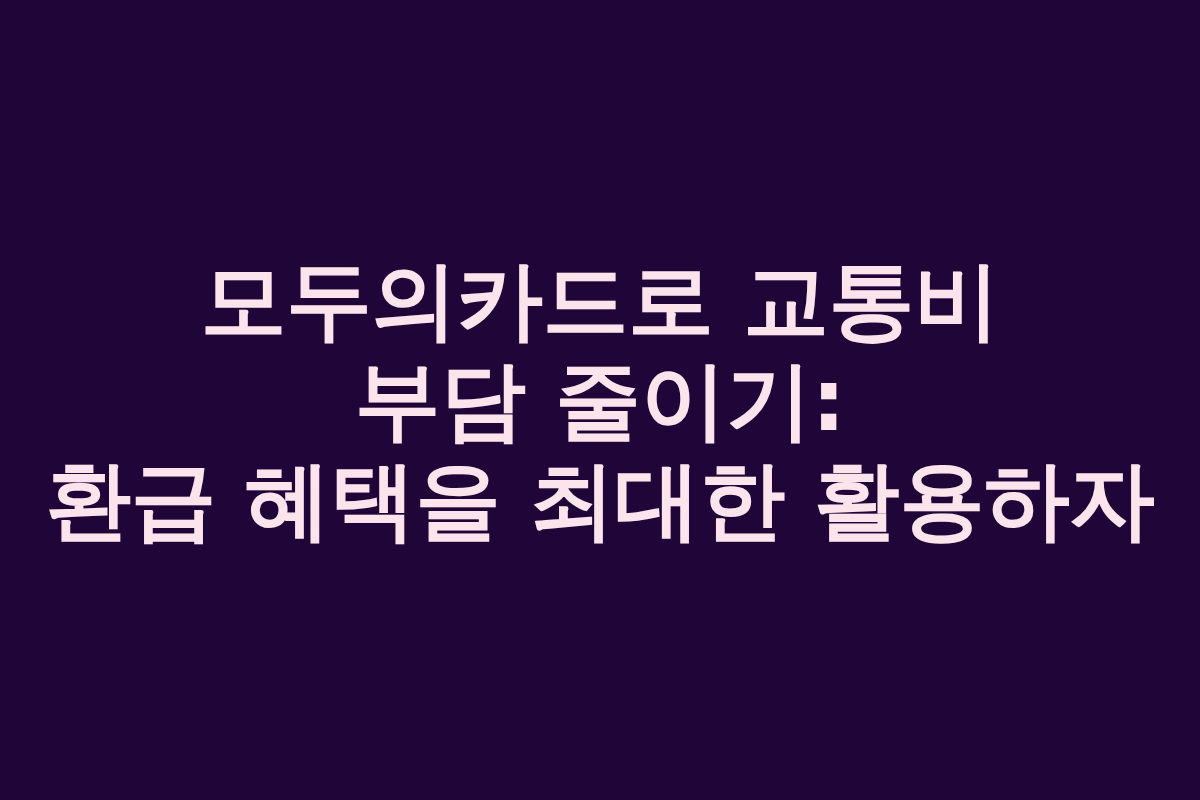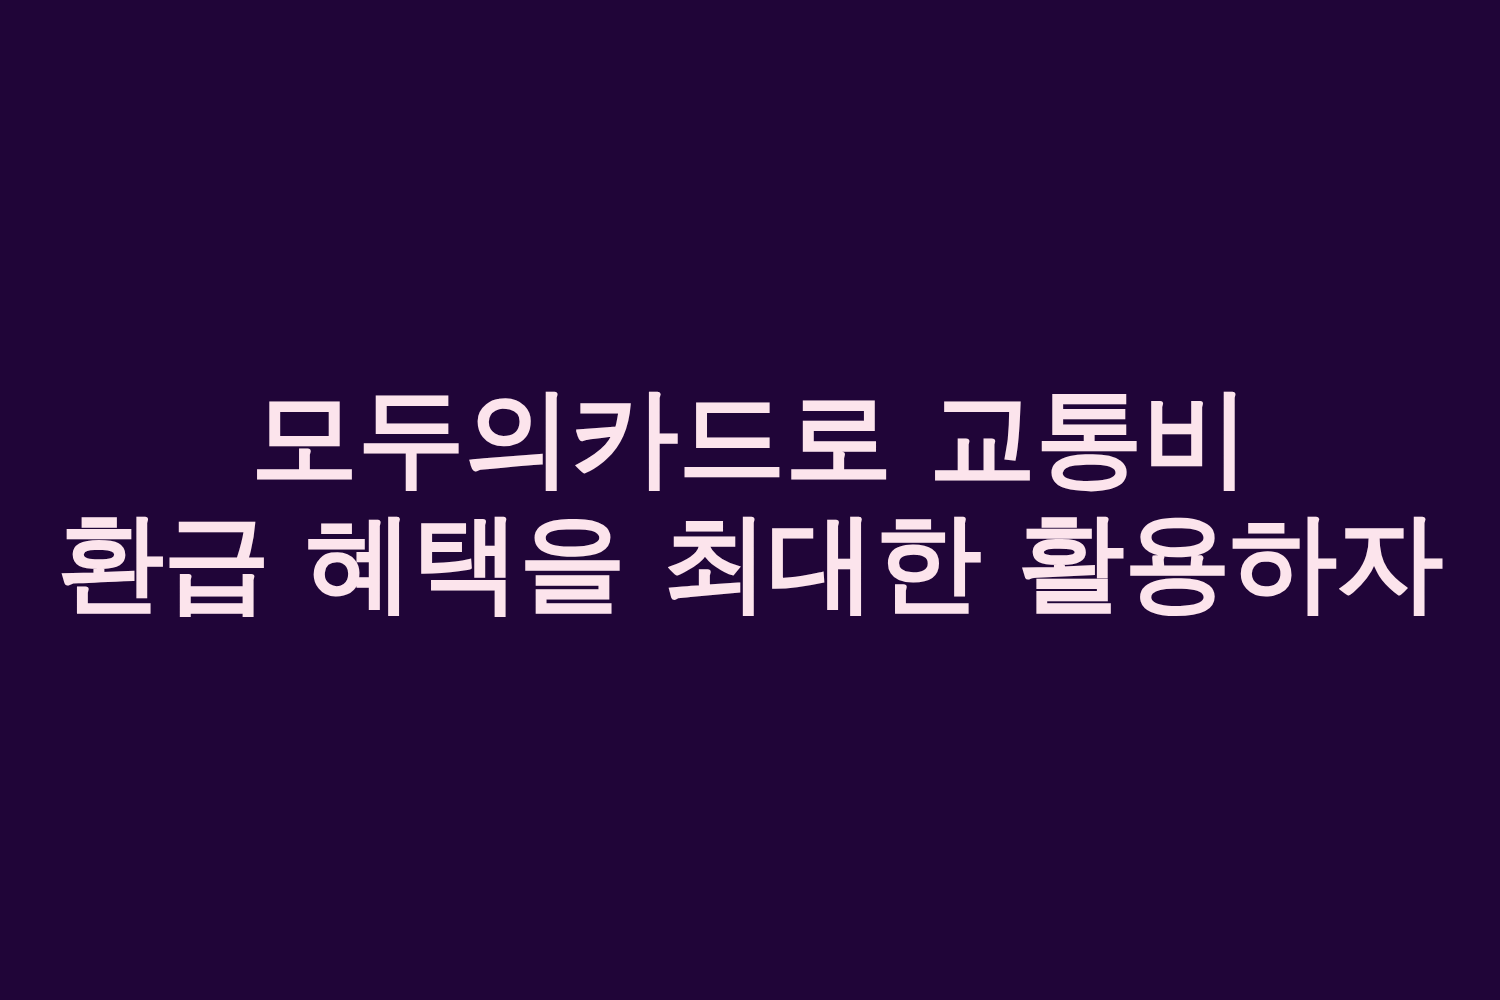--- a/index.html
+++ b/index.html
@@ -53,17 +53,18 @@
 </style>
 </head>
 <body>
 
 <div id="title-card" style="background: rgb(32, 5, 56);">
 
   <div id="headline" style="color: rgb(252, 228, 236); text-align: center;">
 
     <span class="headline-line">모두의카드로 교통비</span>
 
+    <span class="headline-line">부담 줄이기:</span>
 
     <span class="headline-line line-wide">환급 혜택을 최대한 활용하자</span>
 
   </div>
 </div>
 
 </body></html>

